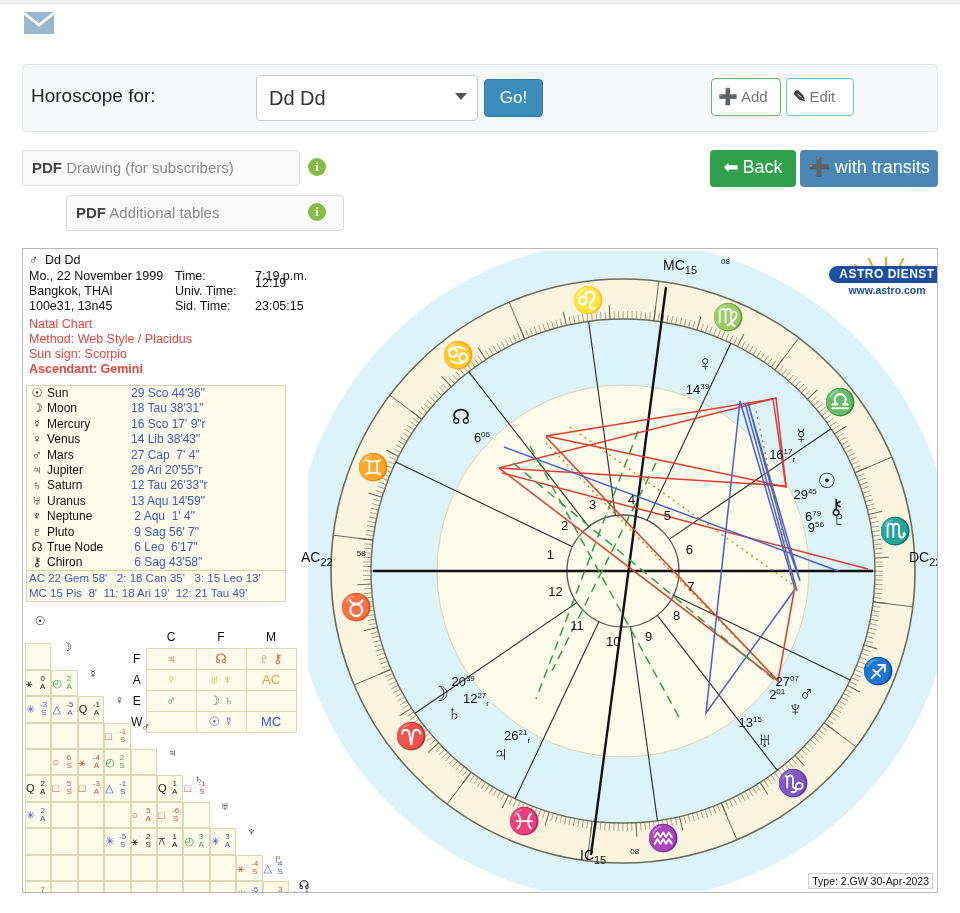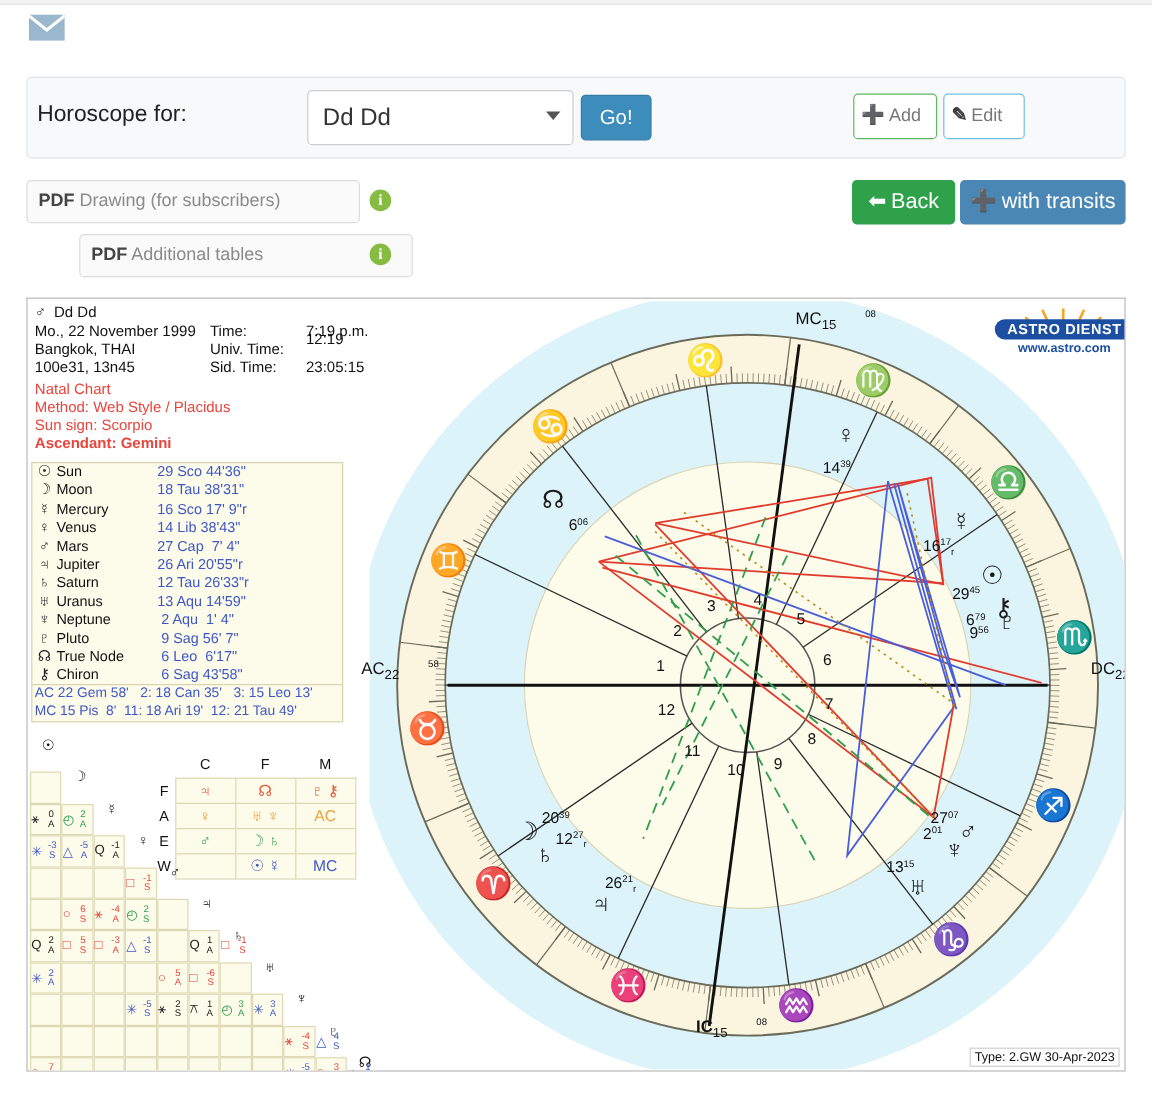--- a/index.html
+++ b/index.html
@@ -929,21 +929,21 @@
             <div style="position: absolute; left: 141.992px; top: 155.219px; width: 22px; text-align: center; font-size: 21px; line-height: 22px; color: rgb(26, 26, 26);">☊</div>
             <div class="planetlbl" style="left: 158.966px; top: 178.995px; width: 30px; text-align: center;"><span style="font-size:13px">6</span><sup>06</sup></div>
             <div style="position: absolute; left: 517.149px; top: 244.94px; width: 22px; text-align: center; font-size: 21px; line-height: 22px; color: rgb(26, 26, 26);">⚷</div>
             <div class="planetlbl" style="left: 490.186px; top: 258.208px; width: 30px; text-align: center;"><span style="font-size:13px">6</span><sup>79</sup></div>
           </div>
         
         <div id="axislayer">
             <div class="axlbl" style="left: 355px; top: 6px;"><b style="font-weight:normal">MC</b><sub>15</sub><sup>08</sup></div>
             <div class="axlbl" style="left: -7px; top: 298px;"><b style="font-weight:normal">AC</b><sub>22</sub><sup>58</sup></div>
             <div class="axlbl" style="left: 601px; top: 298px;"><b style="font-weight:normal">DC</b><sub>22</sub></div>
-            <div class="axlbl" style="left: 272px; top: 596px;"><b style="font-weight:bold">IC</b><sub>15</sub><sup>08</sup></div>
+            <div class="axlbl" style="left: 272px; top: 596px;"><b style="font-weight:normal">IC</b><sub>15</sub><sup>08</sup></div>
           </div>
       </div>
 
       <svg class="logo" viewBox="0 0 122 40">
         <g stroke="#f5a623" stroke-width="2.2" stroke-linecap="round">
           <line x1="61" y1="14" x2="61" y2="0"></line>
           <line x1="50" y1="15" x2="44" y2="2"></line>
           <line x1="72" y1="15" x2="78" y2="2"></line>
           <line x1="41" y1="18" x2="30" y2="8"></line>
           <line x1="81" y1="18" x2="92" y2="8"></line>

